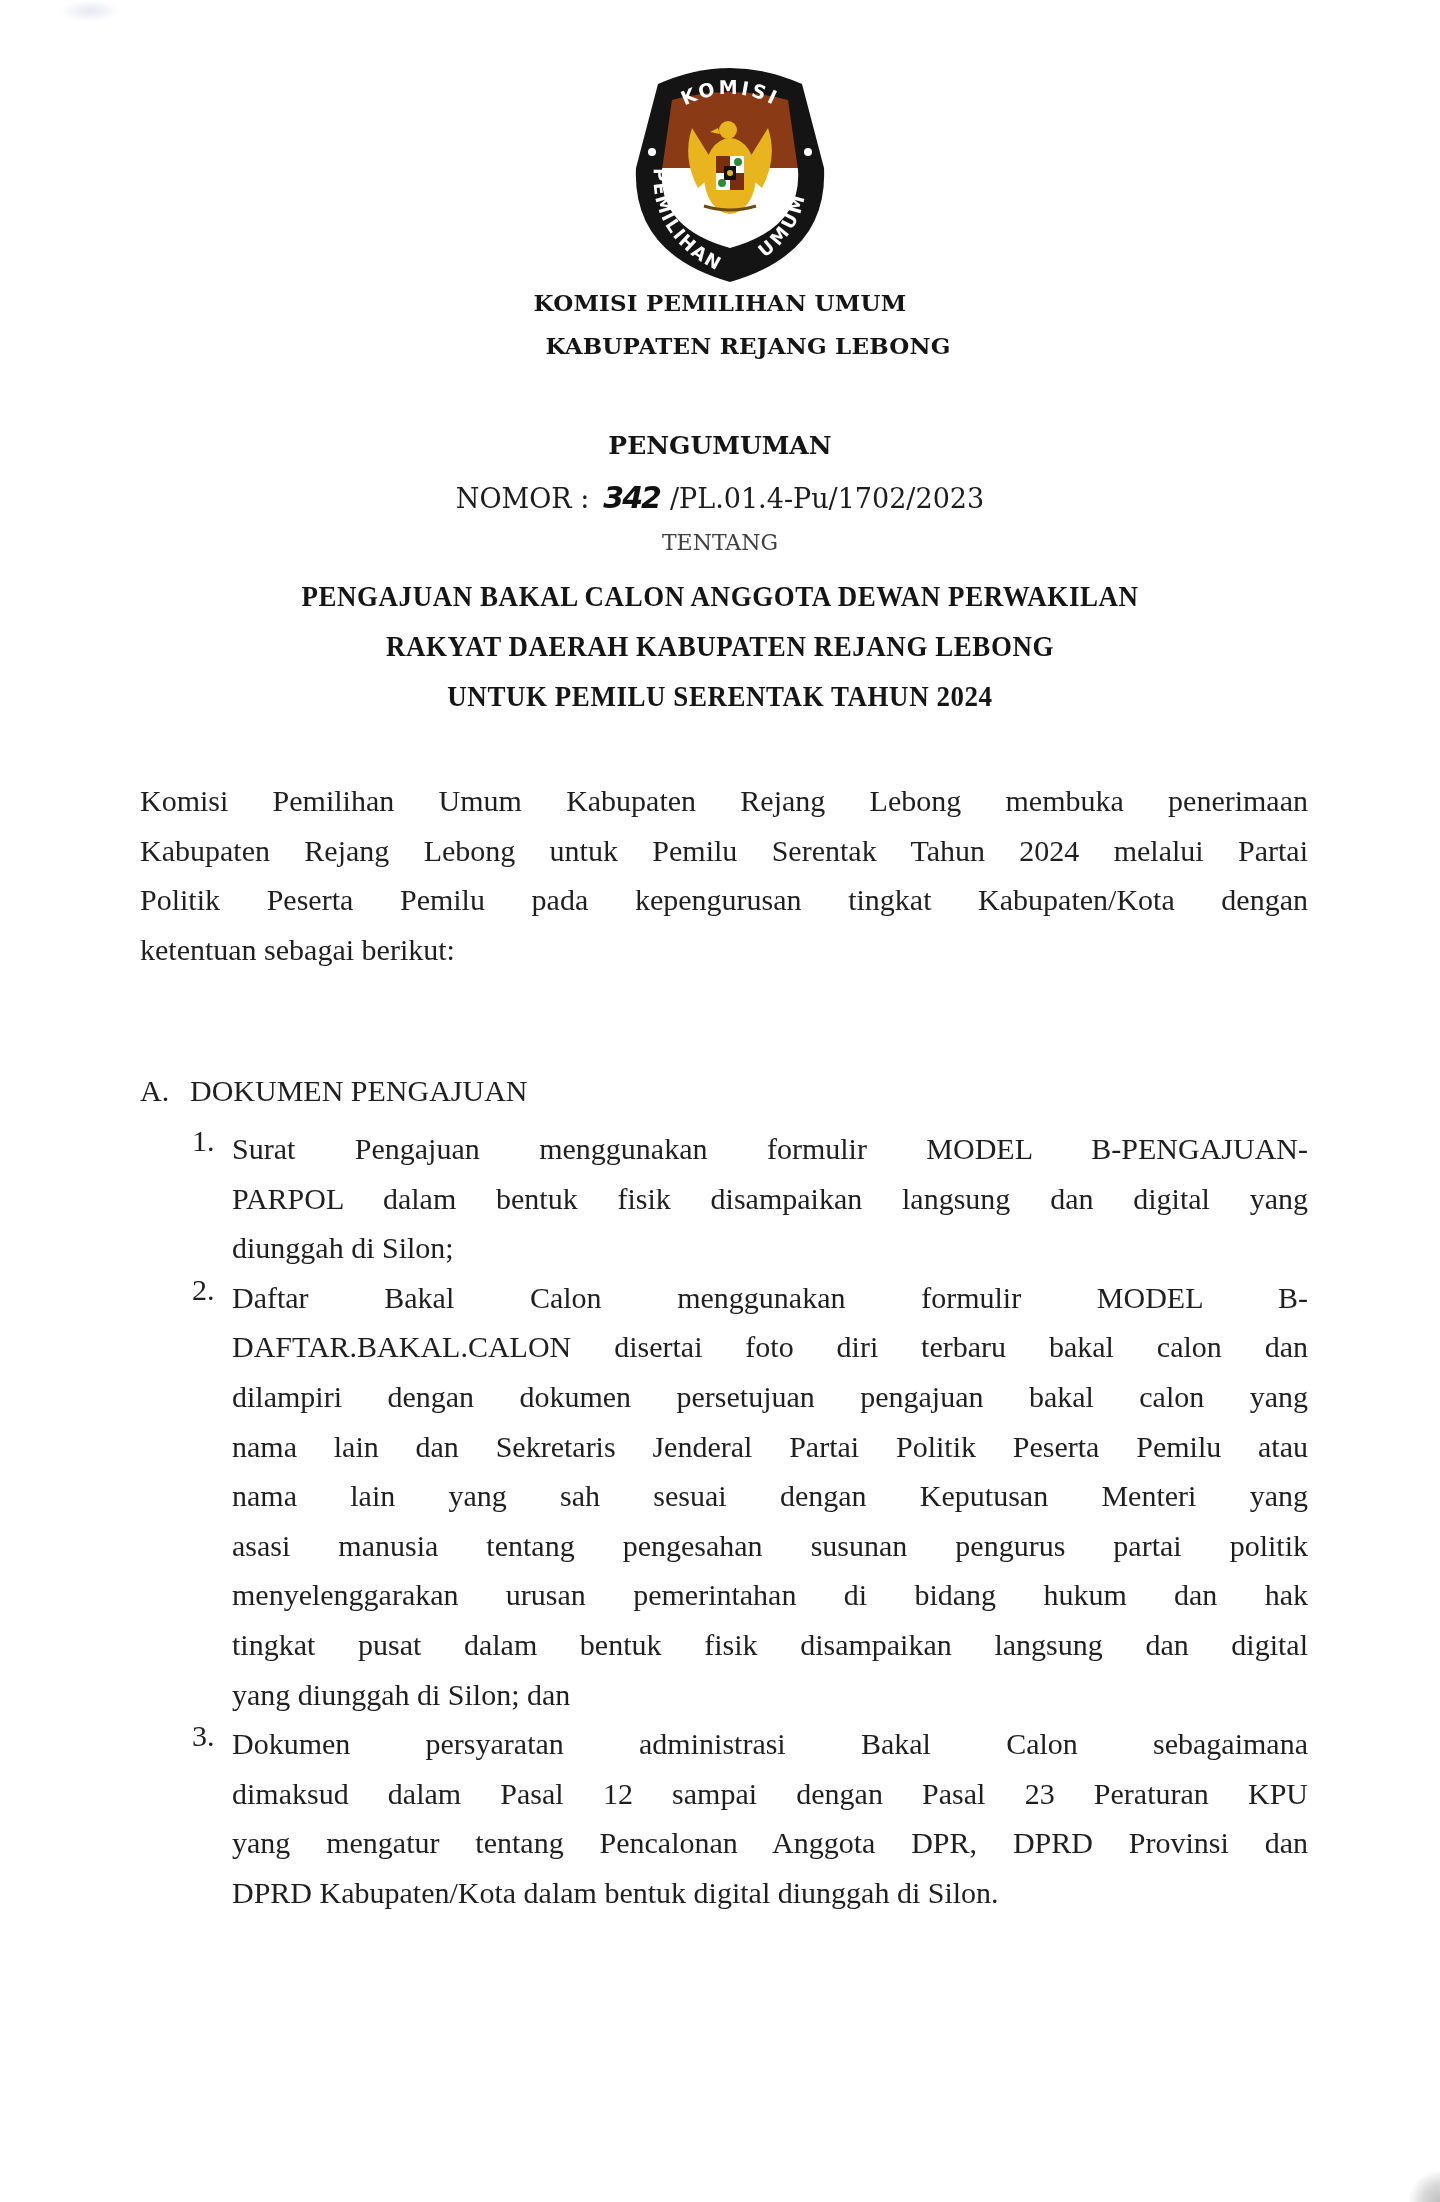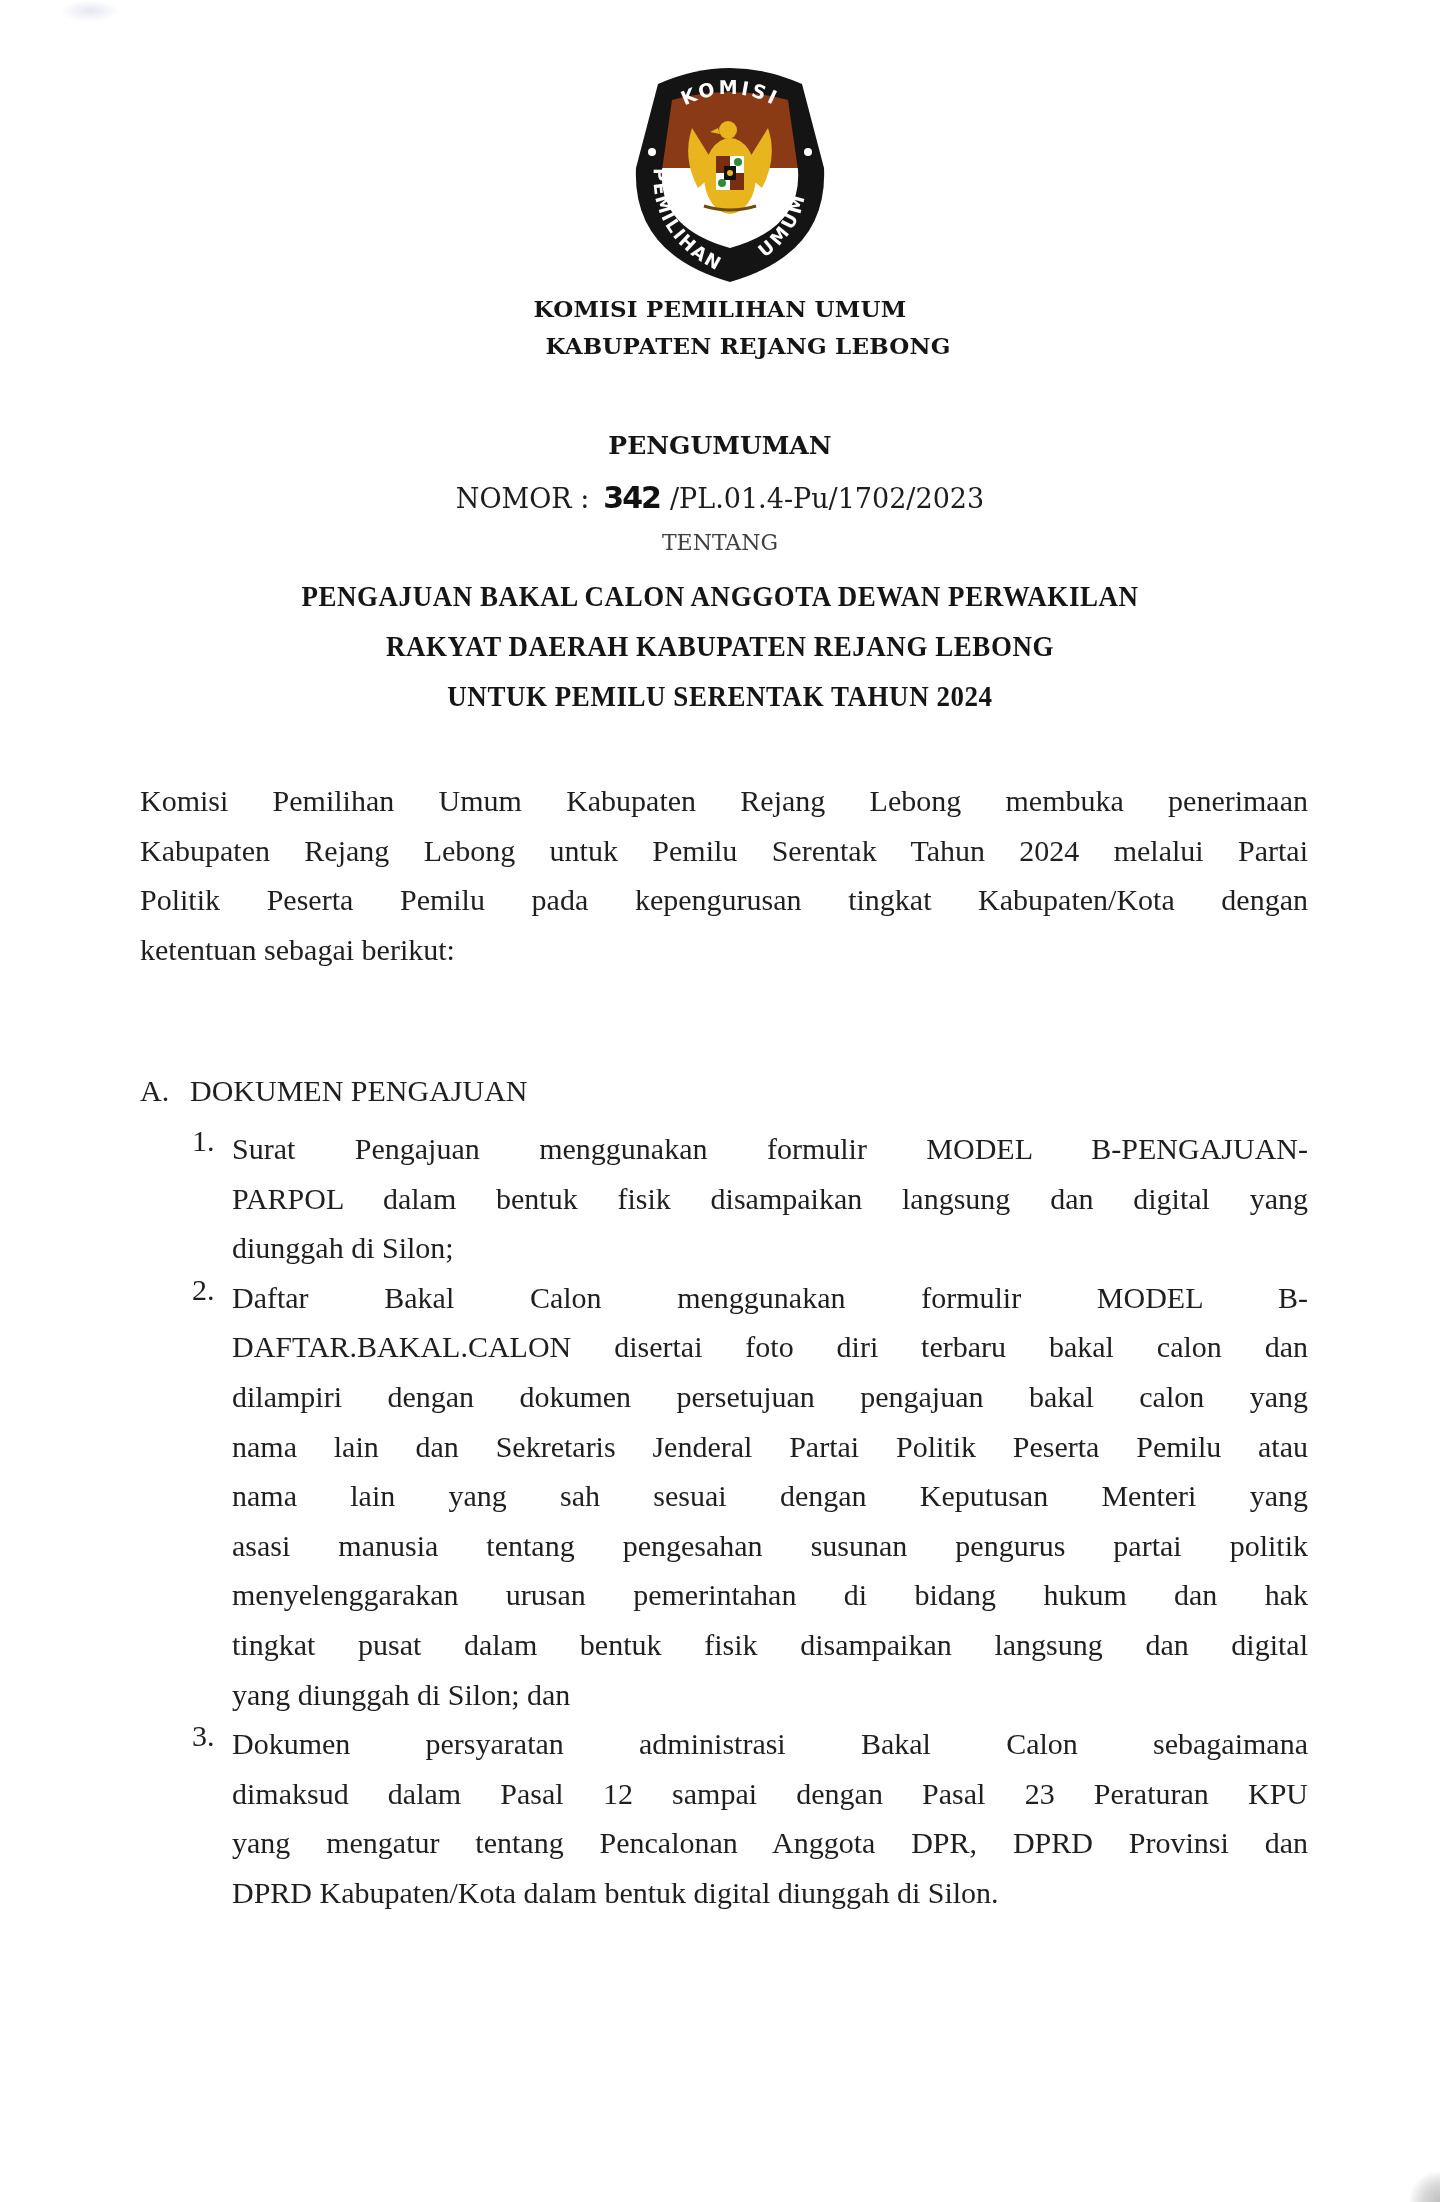--- a/index.html
+++ b/index.html
@@ -6,25 +6,25 @@
   body { width: 1440px; height: 2202px; position: relative; overflow: hidden;
          font-family: "DejaVu Serif", "Liberation Serif", serif; color: #1a1a1a; }
   .page { position: absolute; left: 0; top: 0; width: 1440px; height: 2202px; background: #fff; }
   .scan-smudge-tl { position: absolute; left: 60px; top: 0; width: 60px; height: 22px;
          background: radial-gradient(ellipse at center, #e6e8f0 0%, rgba(255,255,255,0) 70%); }
   .scan-smudge-br { position: absolute; right: 0; bottom: 0; width: 30px; height: 30px;
          background: radial-gradient(ellipse at 100% 100%, #bfbfbf 0%, #d8d8d8 40%, rgba(255,255,255,0) 75%); }
   .logo { position: absolute; left: 632px; top: 58px; width: 196px; height: 226px; }
   .center { position: absolute; left: 0; width: 1440px; text-align: center; white-space: nowrap; }
   .org { font-family: "DejaVu Serif", serif; font-weight: bold; font-size: 23px; letter-spacing: 0.2px; color: #151515; }
-  .org1 { top: 295px; }
+  .org1 { top: 289px; }
   .org2 { top: 332px; padding-left: 28px; }
   .ann { top: 431px; font-weight: bold; font-size: 25px; color: #151515; }
   .nomor { top: 480px; font-size: 27px; font-family: "DejaVu Serif", serif; color: #1d1d1d; }
-  .nomor .hand { font-family: "DejaVu Sans", sans-serif; font-weight: bold; font-size: 30px; letter-spacing: -2px; margin: 0 10px 0 14px; color: #111; }
+  .nomor .hand { font-family: "DejaVu Sans", sans-serif; font-weight: bold; font-size: 30px; font-style: italic; letter-spacing: -2px; margin: 0 10px 0 14px; color: #111; }
   .tentang { top: 530px; font-size: 22px; color: #404040; }
   .title { font-family: "Liberation Serif", serif; font-weight: bold; font-size: 29px; color: #151515;
            transform: scaleX(0.93); transform-origin: center; letter-spacing: 0.6px; }
   .t1 { top: 580px; } .t2 { top: 630px; } .t3 { top: 680px; }
 
   .body-text { position: absolute; font-family: "Liberation Serif", serif; font-size: 30px; color: #1f1f1f;
                line-height: 49.6px; text-align: justify; text-align-last: left; }
   .para { left: 140px; top: 776px; width: 1168px; }
   .para .line { display: block; text-align: justify; text-align-last: justify; height: 49.6px; white-space: nowrap; }
   .para .line.last { text-align-last: left; }

